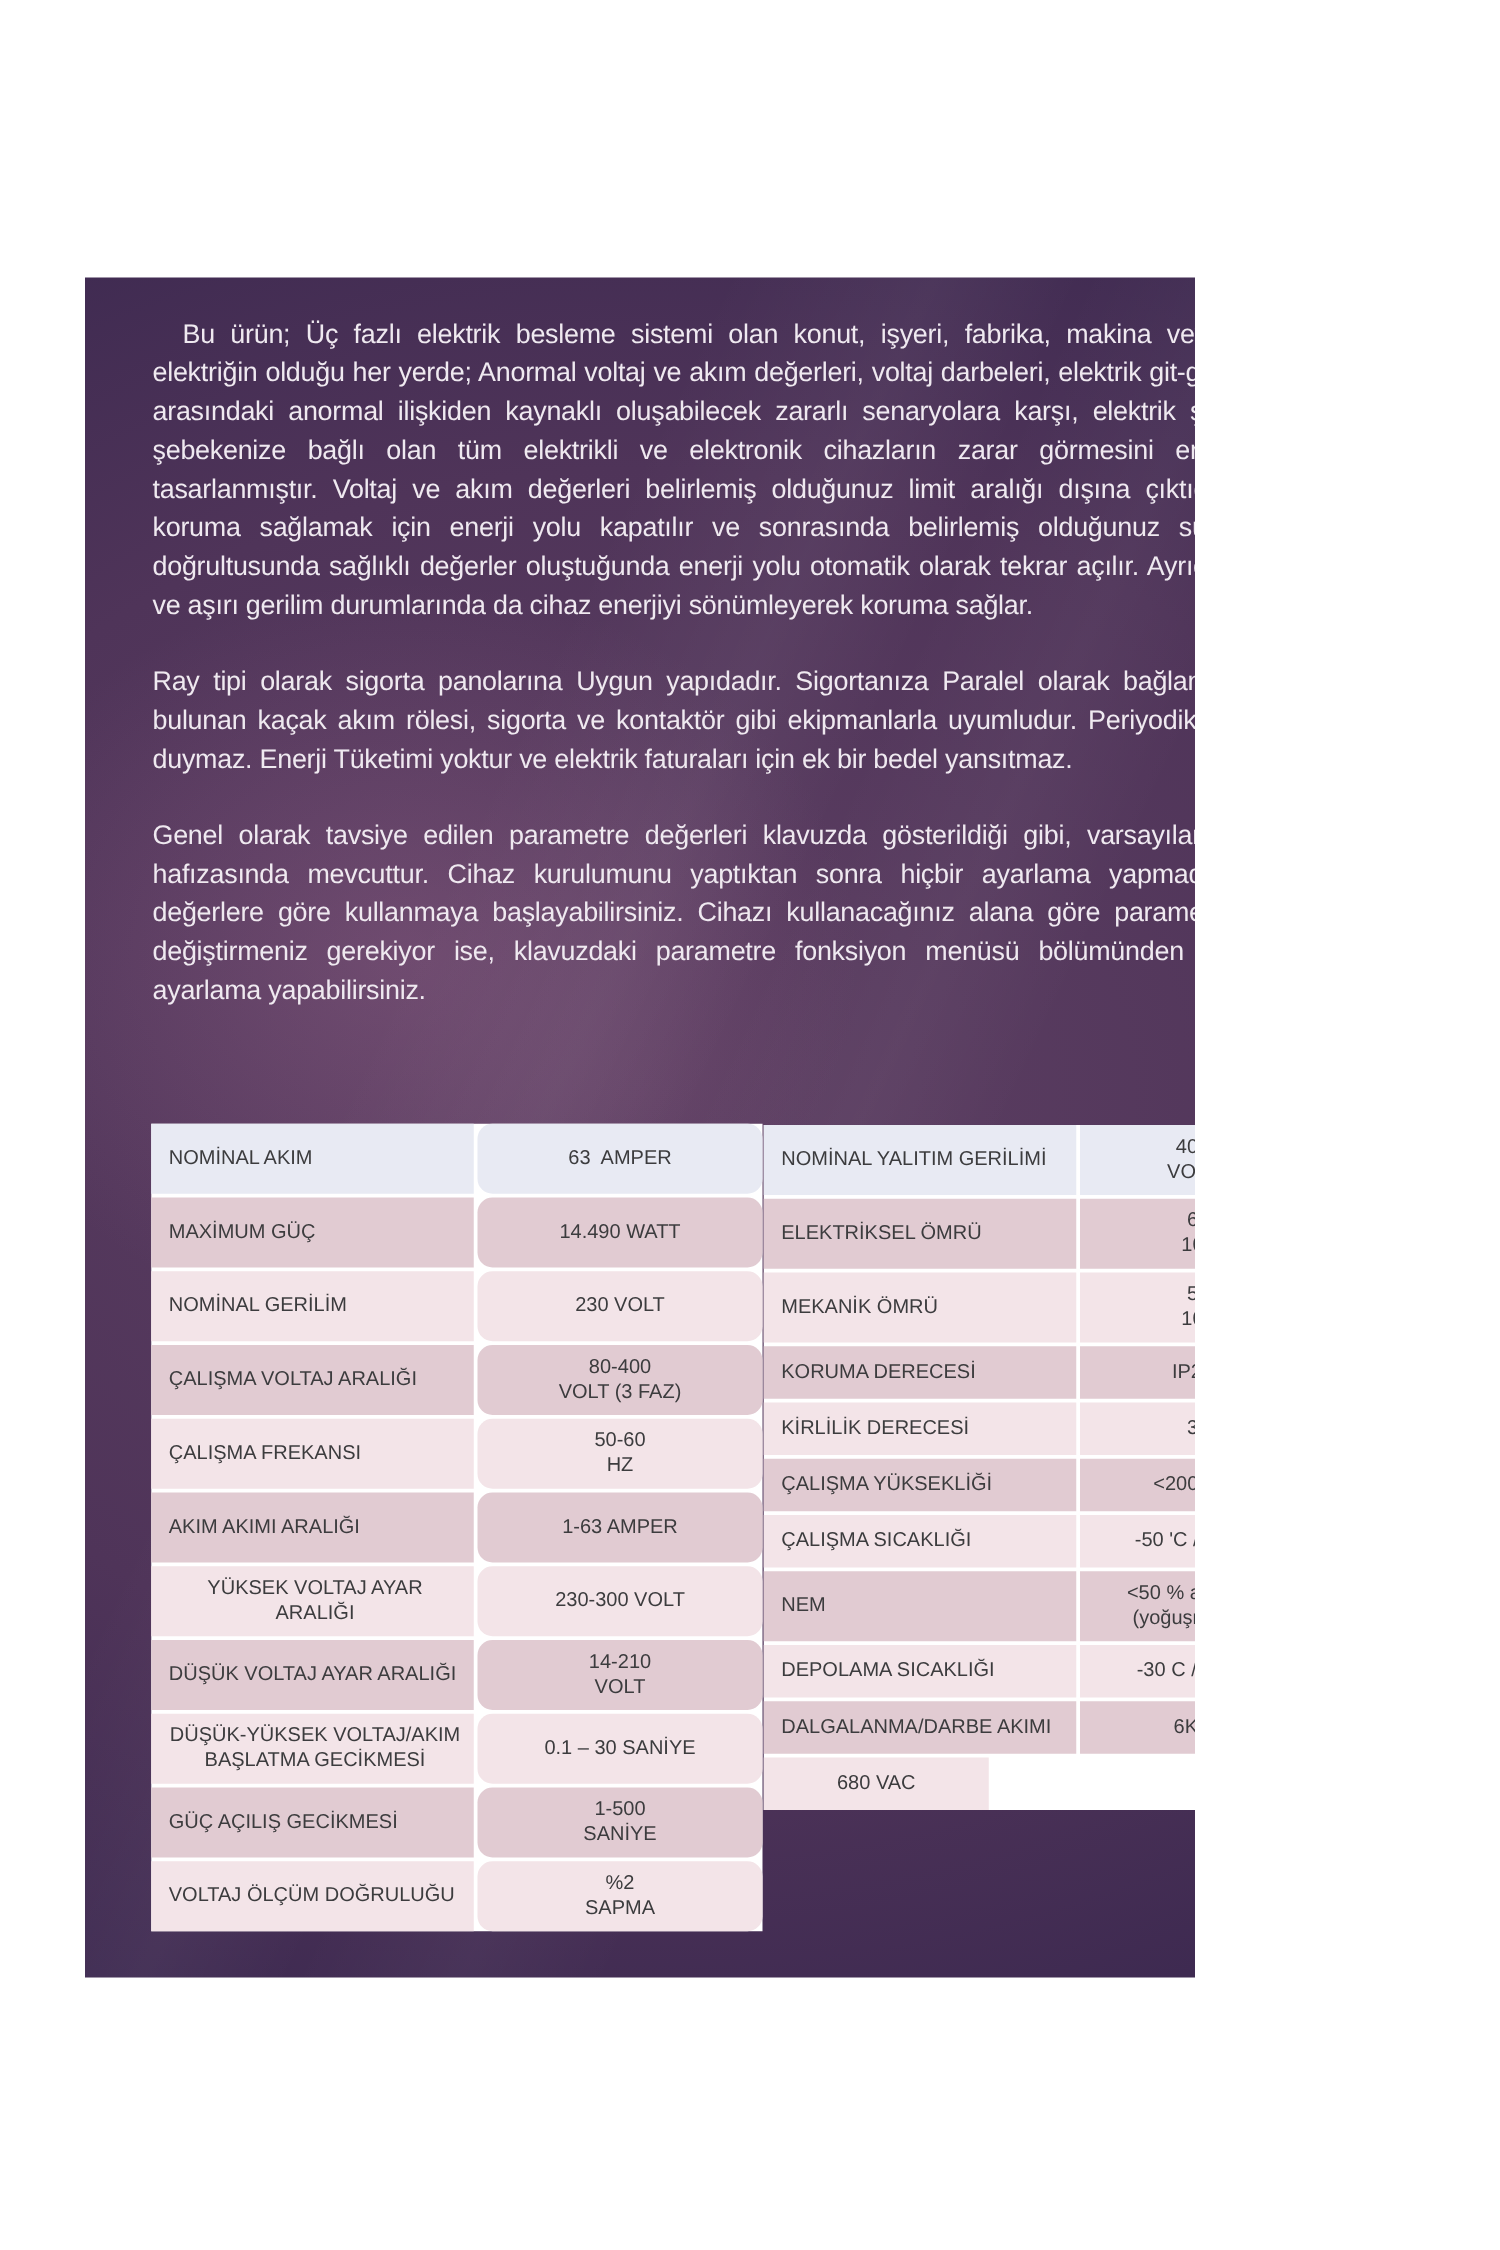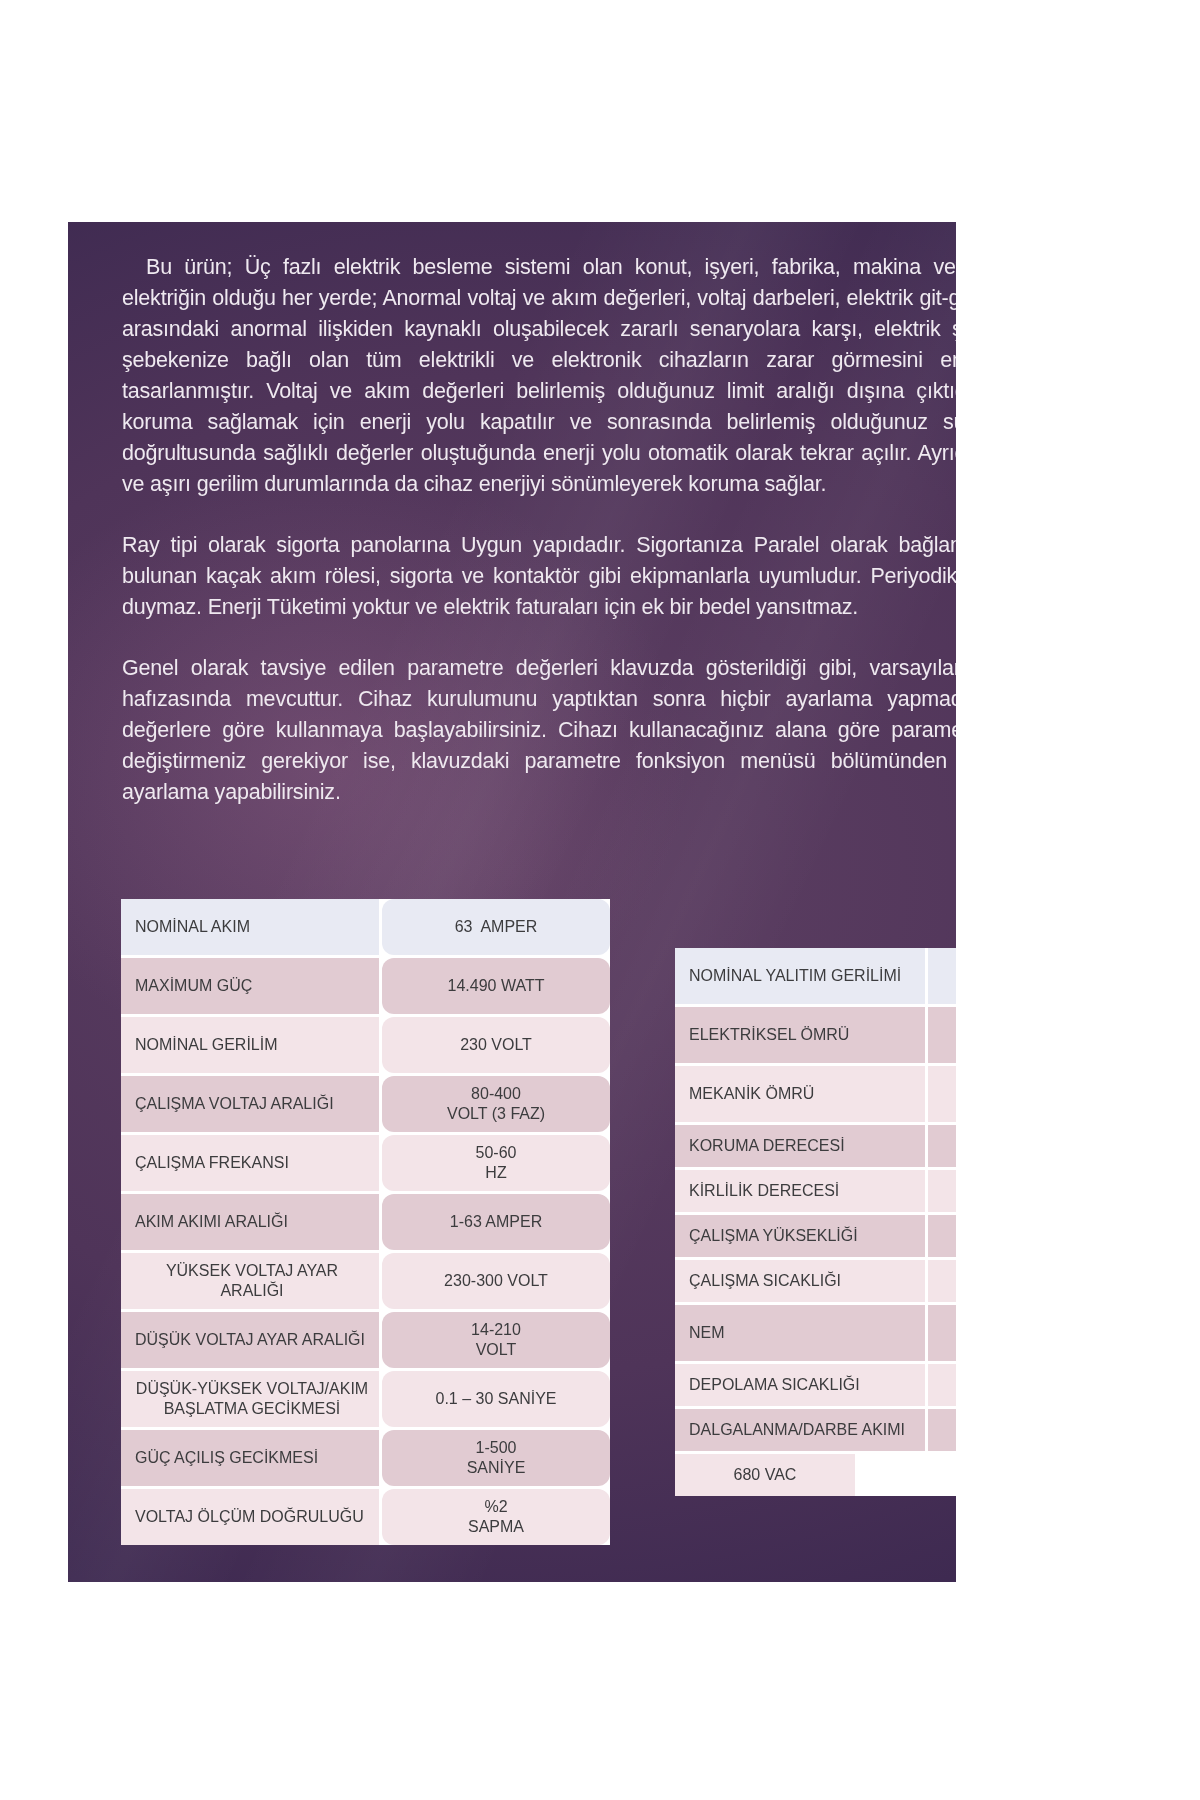--- a/index.html
+++ b/index.html
@@ -44,21 +44,21 @@
   
   .spec-table{
     position:absolute;
     z-index:3;
     background:#ffffff;            
     color:#3c3c3e;
     font-size:16px;
     line-height:20px;
   }
   .spec-table.left{left:121px;top:899px;width:489px;}
-  .spec-table.right{left:675px;top:900px;width:433px;margin-top:48px;}
+  .spec-table.right{left:611px;top:900px;width:433px;}
   .row{display:flex;margin-bottom:3px;}
   .row:last-child{margin-bottom:0;}
   .cell{display:flex;align-items:center;box-sizing:border-box;padding:8px 10px;}
   .cell.label{justify-content:flex-start;text-align:center;padding-left:14px;margin-right:3px;}
   .cell.value{justify-content:center;text-align:center;white-space:pre-wrap;}
   .spec-table.left  .cell{min-height:56px;}
   .spec-table.right .cell{min-height:42px;}
   .spec-table.left  .cell.label{width:258px;}
   .spec-table.left  .cell.value{width:228px;border-radius:12px;}
   .spec-table.right .cell.label{width:250px;}

